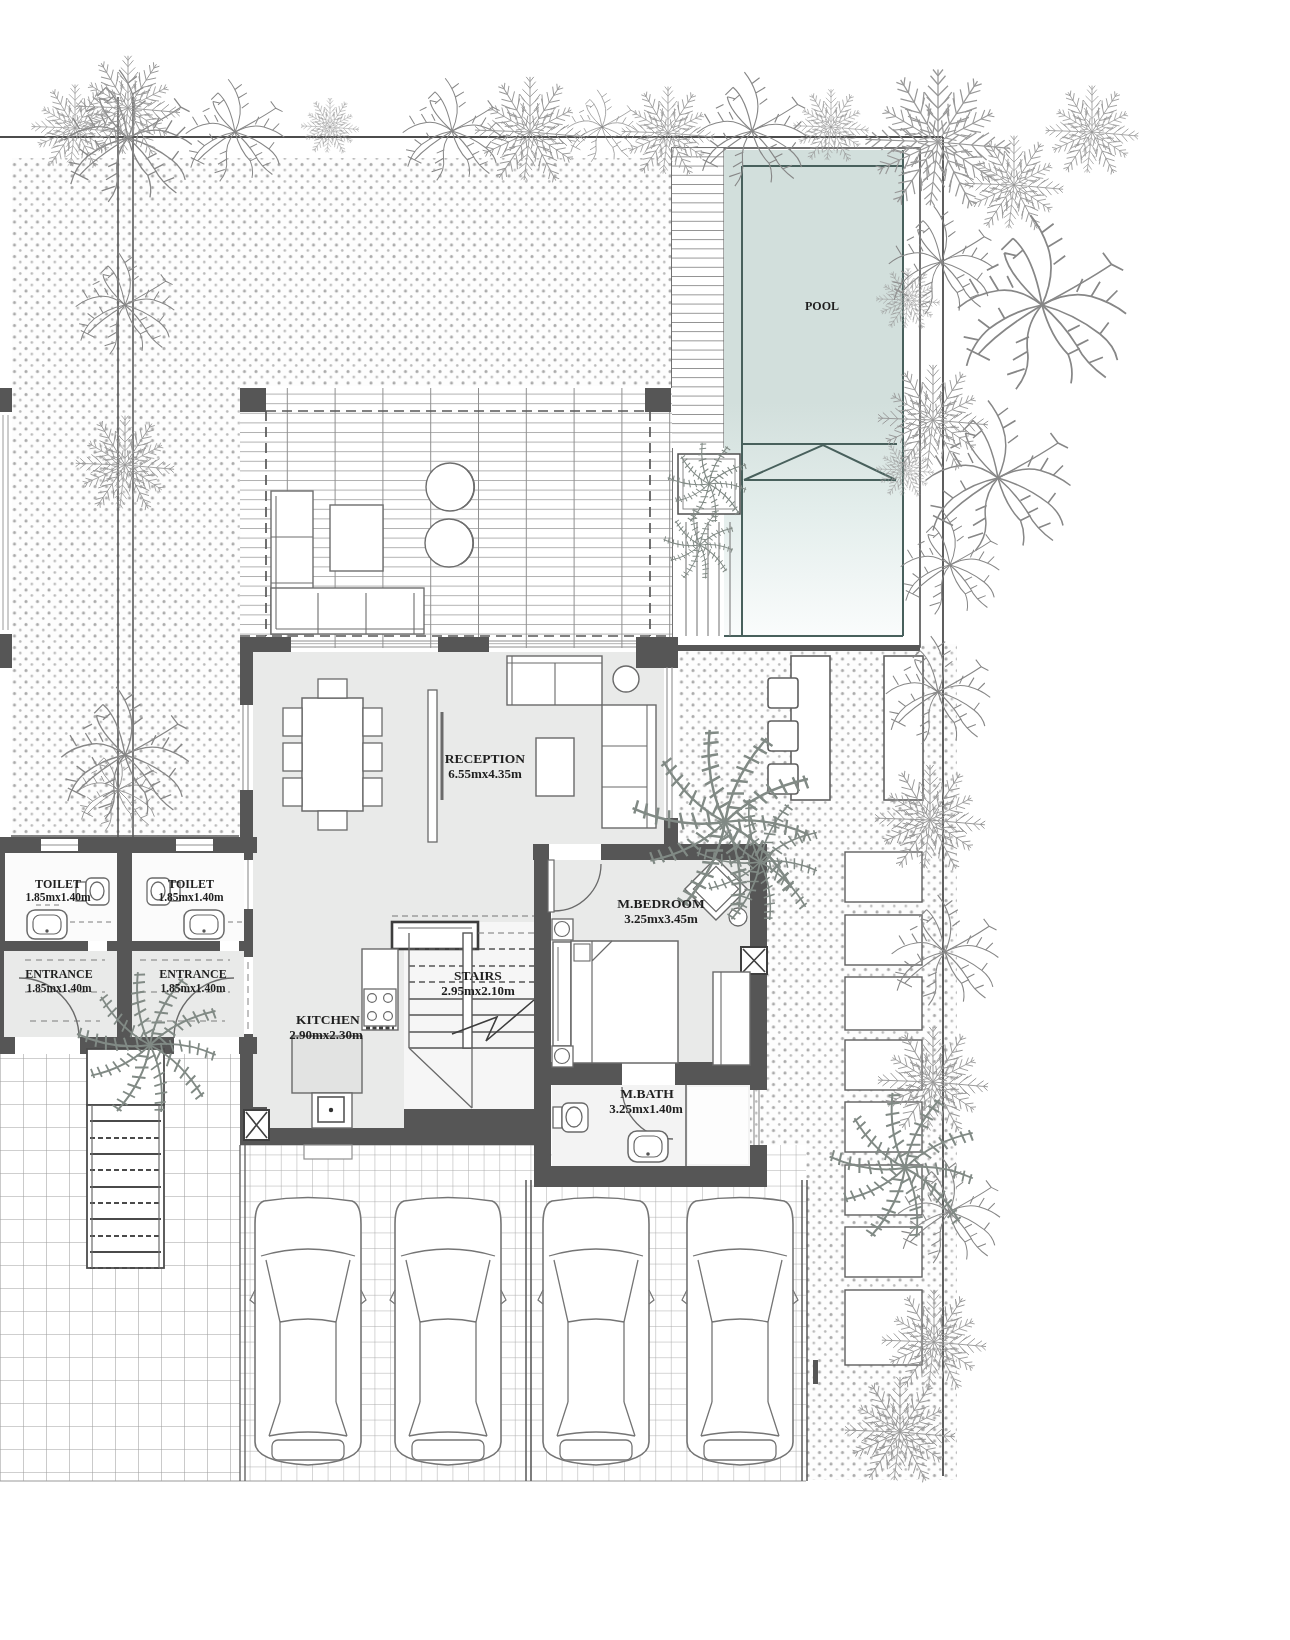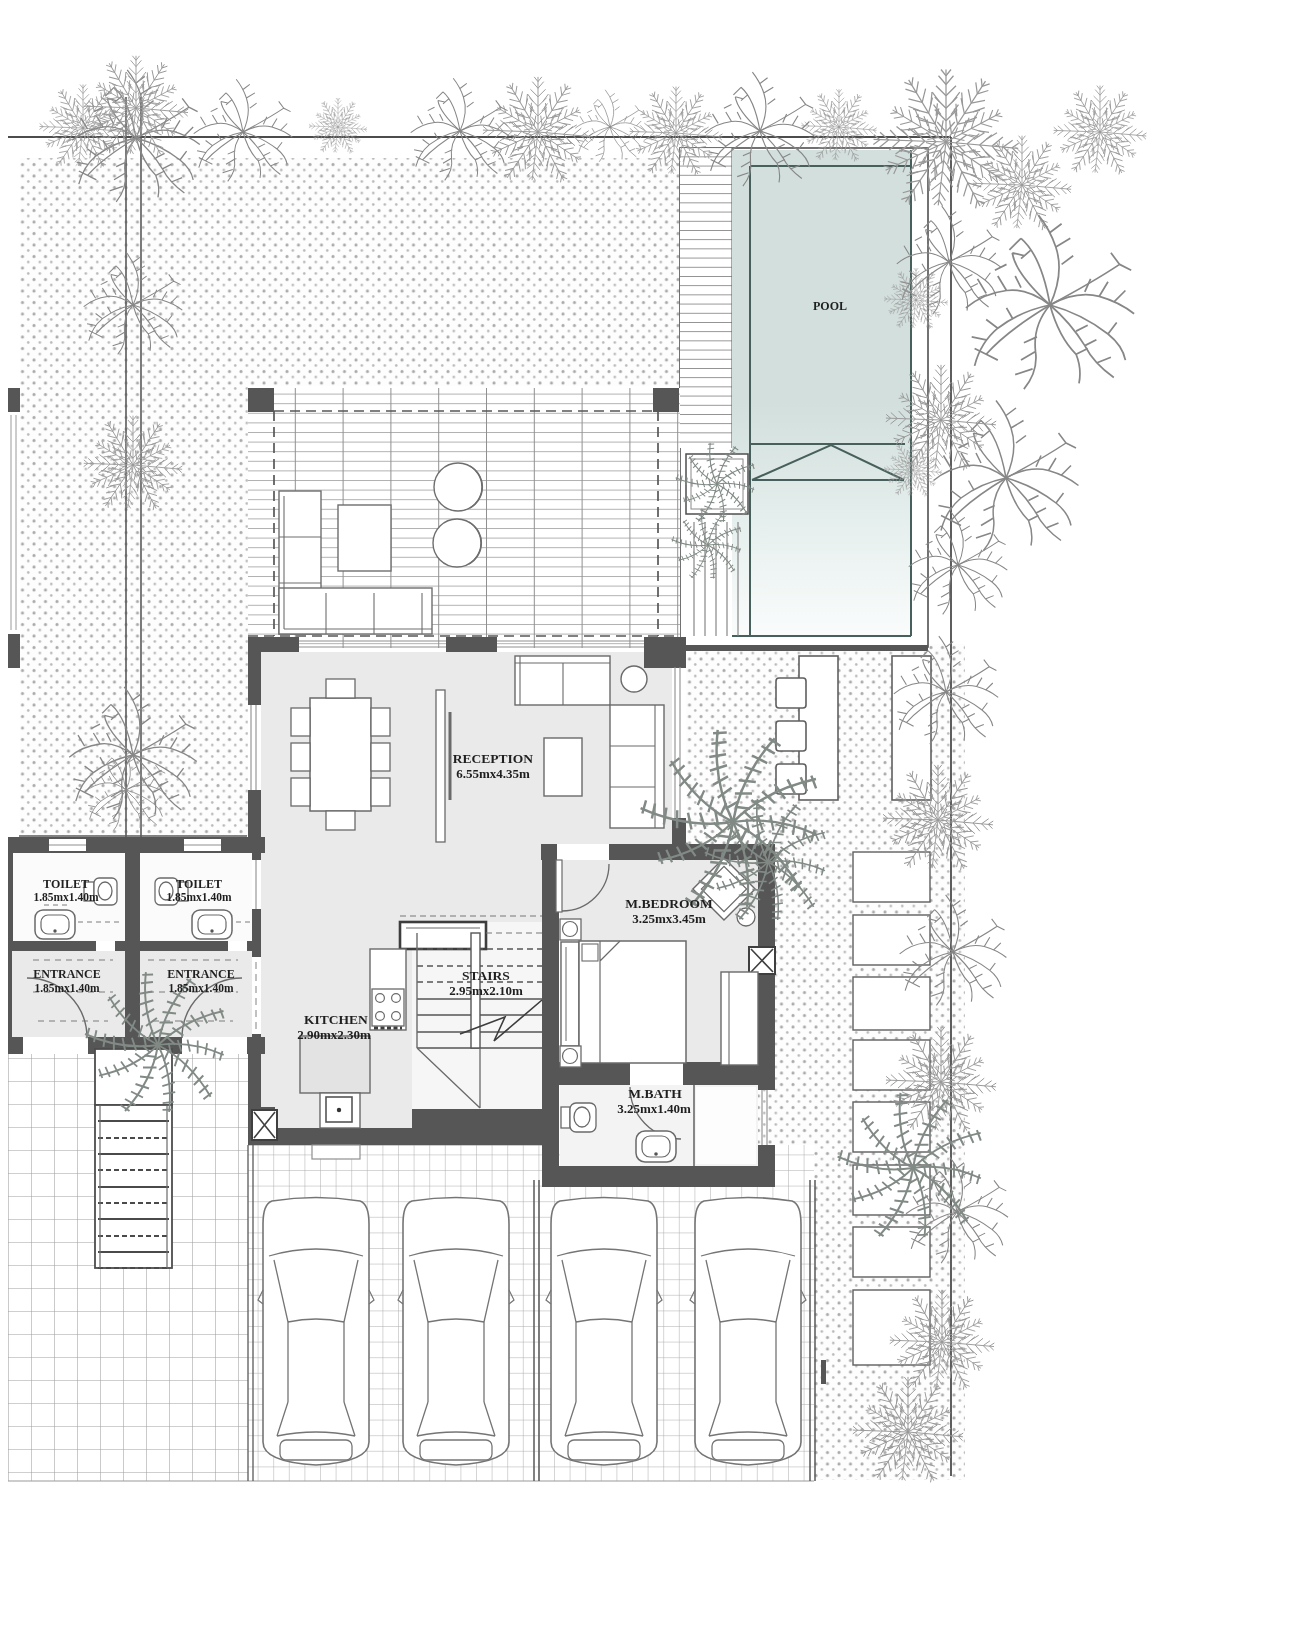--- a/index.html
+++ b/index.html
@@ -1,17 +1,17 @@
 <!DOCTYPE html>
 <html><head>
 <meta charset="utf-8">
 <style>
 html,body{margin:0;padding:0;background:#ffffff;}
 #page{width:1210px;height:1640px;position:relative;overflow:hidden;background:#737373;
-font-family:"Liberation Serif", serif;margin-left:8px;}
+font-family:"Liberation Serif", serif;}
 svg{display:block;}
 </style>
 </head>
 <body>
 <div id="page">
 <svg width="1290" height="1640" viewBox="0 0 1290 1640" xmlns="http://www.w3.org/2000/svg">
 <defs>
   <pattern id="dots" width="11.5" height="11.5" patternUnits="userSpaceOnUse">
     <rect width="11.5" height="11.5" fill="#fdfdfd"></rect>
     <circle cx="3" cy="3.5" r="1.55" fill="#a9a9a9"></circle>

